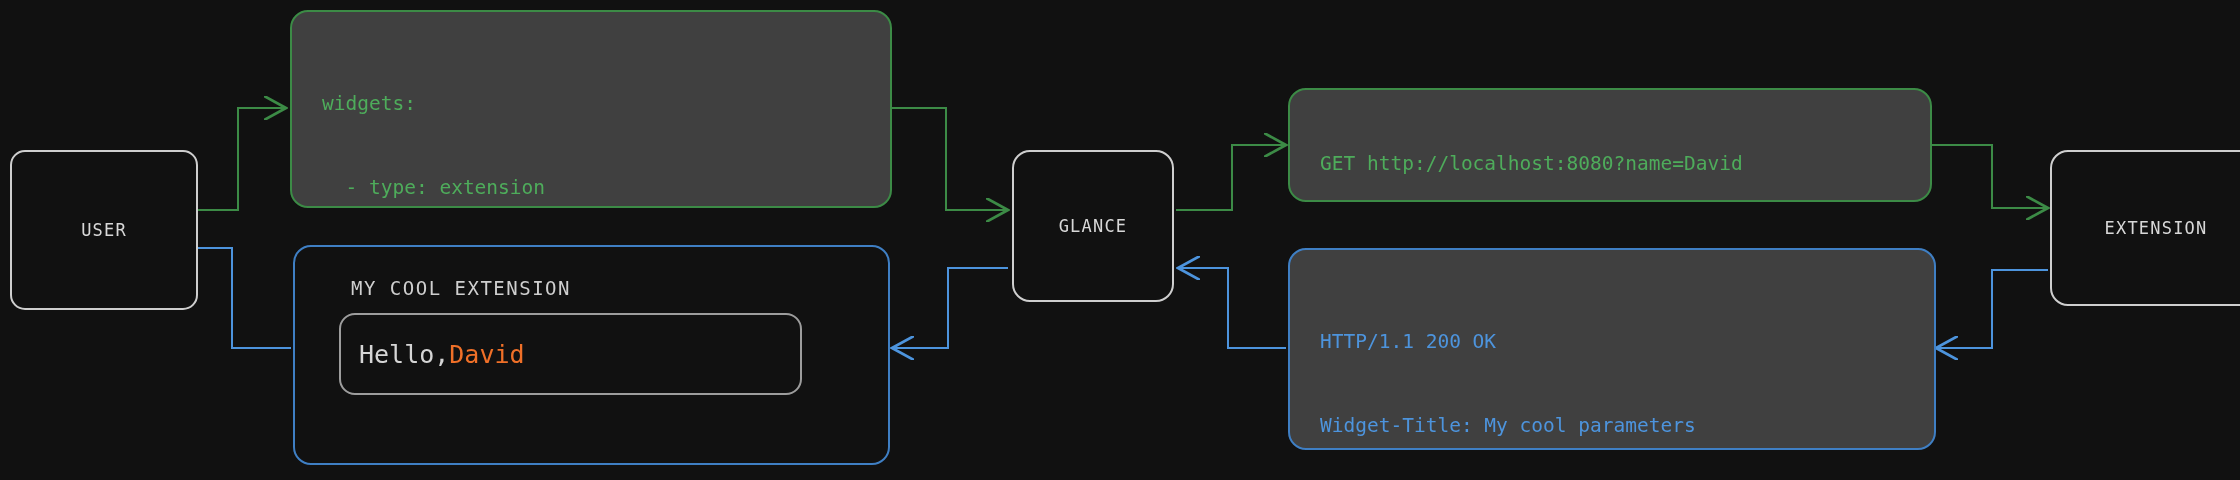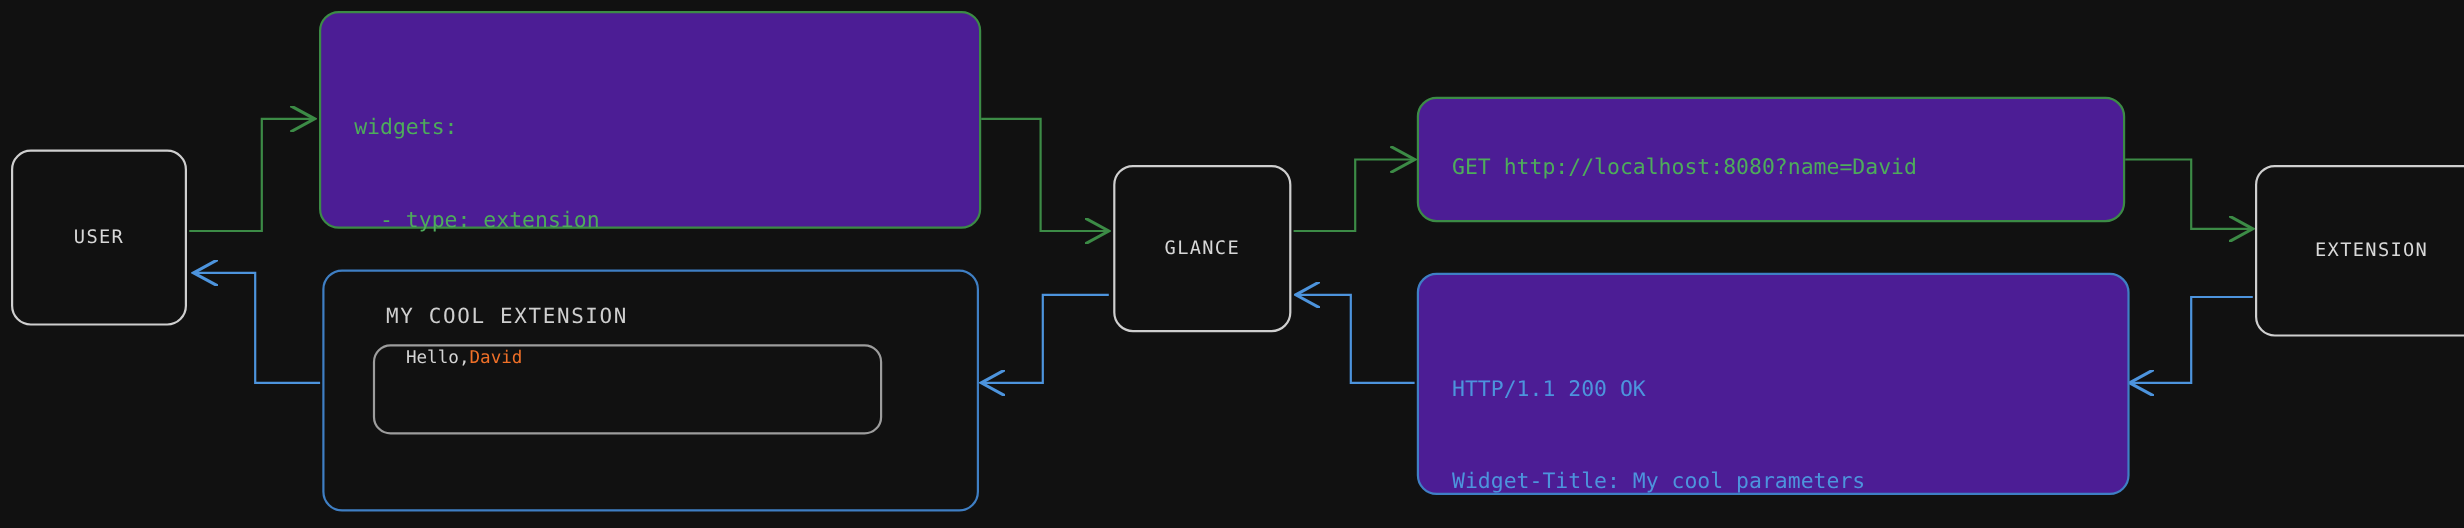--- a/index.html
+++ b/index.html
@@ -36,22 +36,22 @@
     color: #d8d8d8;
     font-family: "DejaVu Sans Mono", "Liberation Mono", monospace;
     font-size: 17px;
     letter-spacing: 1.2px;
   }
   .codebox {
     position: absolute;
     box-sizing: border-box;
     border: 2px solid;
     border-radius: 18px;
-    background: #4c1d95;
-    padding: 34px 30px;
+    background: #404040;
+    padding: 22px 30px;
     white-space: pre;
     font-family: "DejaVu Sans Mono", "Liberation Mono", monospace;
     font-size: 19.5px;
     line-height: 28px;
   }
   .codebox.green {
     border-color: #3c8b46;
     color: #4eac5b;
   }
   .codebox.blue {
@@ -75,24 +75,25 @@
     padding-left: 12px;
   }
   .widget-inner {
     box-sizing: border-box;
     border: 2px solid #9d9d9d;
     border-radius: 16px;
     margin-left: 20px;
     margin-right: 62px;
     height: 82px;
     display: flex;
-    padding-left: 28px;
+    align-items: center;
+    padding-left: 18px;
     color: #d5d5d5;
     font-family: "DejaVu Sans Mono", "Liberation Mono", monospace;
-    font-size: 16px;
+    font-size: 25px;
   }
   .accent-name {
     color: #f07028;
   }
   .code-line { display: block; }
 </style>
 </head>
 <body>
 
 <div id="canvas">
@@ -117,21 +118,21 @@
 
     <path d="M 2048 270 L 1992 270 L 1992 348 L 1936 348" fill="none" stroke="#4d94dd" stroke-width="2" marker-end="url(#arrow-blue)"></path>
 
     <path d="M 1286 348 L 1228 348 L 1228 268 L 1178 268" fill="none" stroke="#4d94dd" stroke-width="2" marker-end="url(#arrow-blue)"></path>
 
     <path d="M 1008 268 L 948 268 L 948 348 L 892 348" fill="none" stroke="#4d94dd" stroke-width="2" marker-end="url(#arrow-blue)"></path>
 
     <path d="M 291 348 L 232 348 L 232 248 L 176 248" fill="none" stroke="#4d94dd" stroke-width="2" marker-end="url(#arrow-blue)"></path>
   </svg>
 
-  <div class="node" style="left:10px; top:136px; width:160px; height:160px;">
+  <div class="node" style="left:10px; top:150px; width:188px; height:160px;border-radius:15px;">
     <span>USER</span>
   </div>
 
   <div class="node" style="left:1012px; top:150px; width:162px; height:152px;">
     <span>GLANCE</span>
   </div>
 
   <div class="node" style="left:2050px; top:150px; width:212px; height:156px;">
     <span>EXTENSION</span>
   </div>

